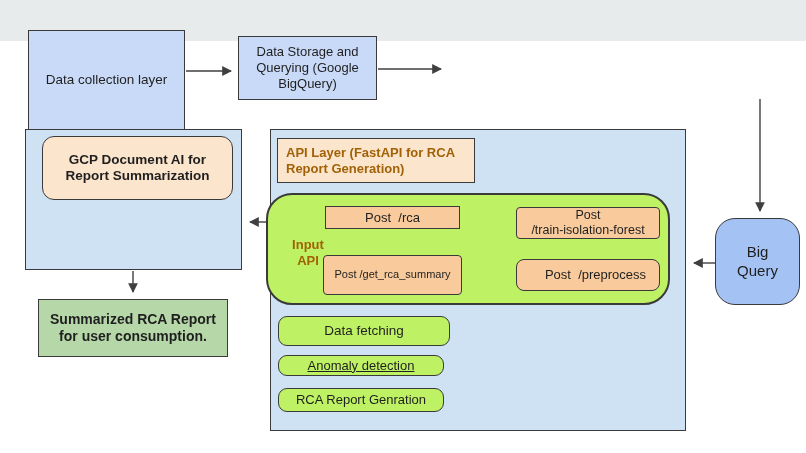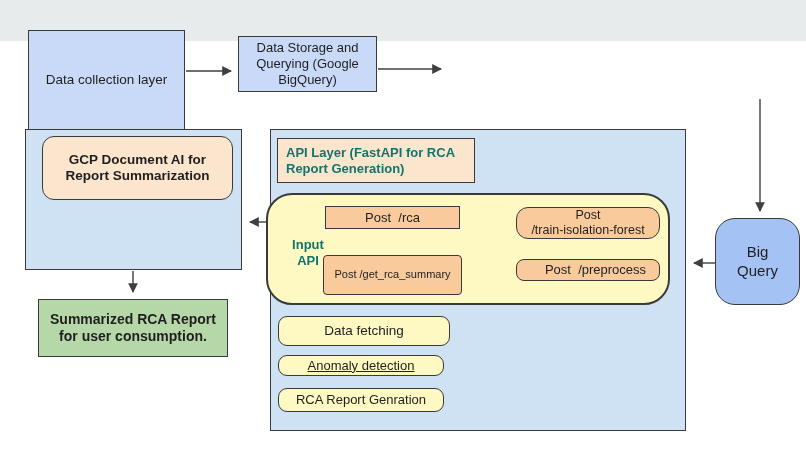--- a/index.html
+++ b/index.html
@@ -11,42 +11,42 @@
   .box{
     position:absolute;box-sizing:border-box;
     display:flex;align-items:center;justify-content:center;
     text-align:center;white-space:pre-wrap;line-height:1.22;
     border:1.5px solid #3a3a3a;
   }
   .blue{background:#c9daf8;}
   .container-blue{background:#cfe2f3;}
   .bq{background:#a4c2f4;border-radius:20px;font-size:15px;}
   .peach{background:#fce5cd;}
-  .yellow{background:#fef9c3;}
+  .yellow{background:#bef264;}
   .orange{background:#f9cb9c;}
   .green{background:#b6d7a8;}
-  .teal{color:#0f766e;font-weight:bold;}
+  .teal{color:#a16207;font-weight:bold;}
   .bold{font-weight:bold;}
   .noborder{border:none;}
   .left-align{justify-content:flex-start;text-align:left;padding-left:8px;padding-right:4px;}
   #arrows{position:absolute;left:0;top:0;width:806px;height:453px;pointer-events:none;}
 
   
   #data-collection{left:28px;top:30px;width:157px;height:100px;font-size:13.5px;}
-  #data-storage{left:238px;top:36px;width:139px;height:56px;font-size:13px;}
+  #data-storage{left:238px;top:36px;width:139px;height:64px;font-size:13px;}
   #preprocessing{left:448px;top:37px;width:343px;height:61px;font-size:14px;}
   #big-query{left:715px;top:218px;width:85px;height:87px;}
   #api-container{left:270px;top:129px;width:416px;height:302px;}
   #api-title{left:277px;top:138px;width:198px;height:45px;font-size:13px;border-width:1px;}
   #input-api-group{left:266px;top:193px;width:404px;height:112px;border-radius:26px;border-width:2px;}
   #btn-rca{left:325px;top:206px;width:135px;height:23px;border-radius:0;font-size:13px;}
-  #btn-train{left:516px;top:207px;width:144px;height:32px;border-radius:12px;font-size:12.5px;}
+  #btn-train{left:516px;top:207px;width:144px;height:32px;border-radius:4px;font-size:12.5px;}
   #input-api-label{left:278px;top:236px;width:60px;height:34px;font-size:13px;}
   #btn-summary{left:323px;top:255px;width:139px;height:40px;border-radius:4px;font-size:11px;}
-  #btn-preprocess{left:516px;top:259px;width:144px;height:22px;border-radius:8px;font-size:13px;padding-left:15px;}
+  #btn-preprocess{left:516px;top:259px;width:144px;height:32px;border-radius:8px;font-size:13px;padding-left:15px;}
   #stage-data-fetching{left:278px;top:316px;width:172px;height:30px;border-radius:9px;font-size:13.5px;}
   #stage-anomaly{left:278px;top:355px;width:166px;height:21px;border-radius:9px;font-size:13px;text-decoration:underline;}
   #stage-rca-report{left:278px;top:388px;width:166px;height:24px;border-radius:9px;font-size:13px;}
   #gcp-container{left:25px;top:129px;width:217px;height:141px;align-items:flex-start;}
   #gcp-label{left:42px;top:136px;width:191px;height:64px;border-radius:12px;font-size:13.5px;}
   #summarized-report{left:38px;top:299px;width:190px;height:58px;font-size:14px;}
 </style>
 </head>
 <body>
 

